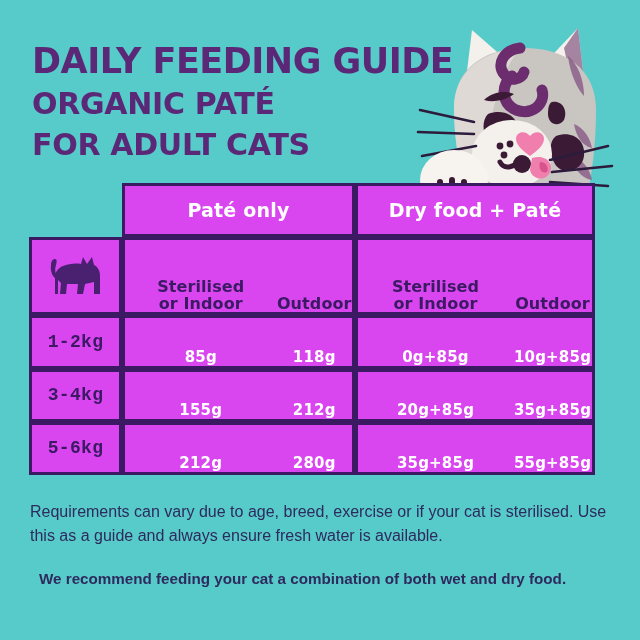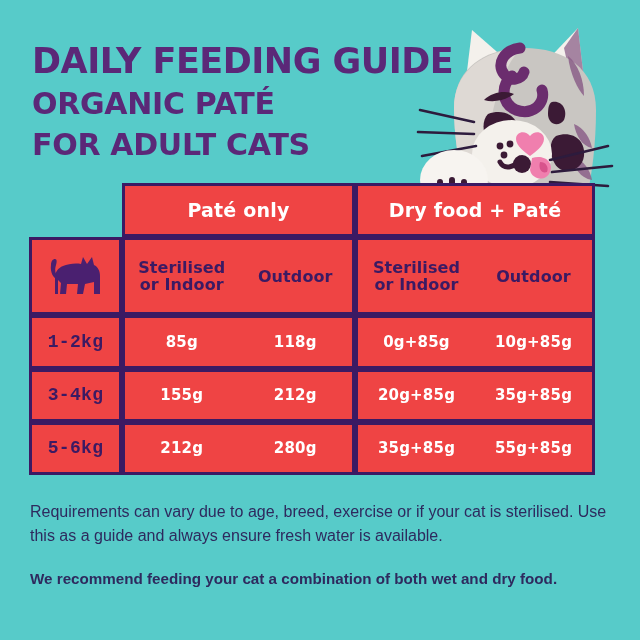--- a/index.html
+++ b/index.html
@@ -75,21 +75,21 @@
     z-index: 5;
   }
   .ftable {
     width: 100%;
     height: 100%;
     border-collapse: separate;
     border-spacing: 0;
     table-layout: fixed;
   }
   .ftable td {
-    background: #ef4444;
+    background: #d946ef;
     text-align: center;
     vertical-align: middle;
     padding: 0;
   }
   
   .bx { border: 3px solid #3b1a63; }
   .blank-cell {
     background: transparent !important;
     border: none !important;
   }
@@ -120,24 +120,25 @@
     font-family: "DejaVu Sans", sans-serif;
     font-weight: bold;
     font-size: 15px;
     color: #ffffff;
     letter-spacing: 0.2px;
   }
 
   
   .duo {
     display: flex;
-    align-items: center;
+    align-items: flex-end;
     justify-content: space-around;
     width: 100%;
     height: 100%;
+    padding-left: 19px;
   }
   .duo > span { flex: 1 1 0; text-align: center; }
 
   .cat-icon-cell svg {
     display: block;
     margin: 0 auto;
     width: 62px;
     height: 44px;
   }
 
@@ -156,21 +157,21 @@
     color: #2e2a5e;
     line-height: 1.48;
     margin: 0;
   }
   .foot-p2 {
     font-family: "Liberation Sans", sans-serif;
     font-size: 15.2px;
     font-weight: bold;
     color: #2e2a5e;
     line-height: 1.48;
-    margin: 21px 0 0 0;
+    margin: 21px 0 0 9px;
   }
 </style>
 </head>
 <body>
 
 <div id="poster">
 
   <div class="title-block">
     <div class="title-main">DAILY FEEDING GUIDE</div>
     <div class="title-sub">ORGANIC PATÉ</div>

